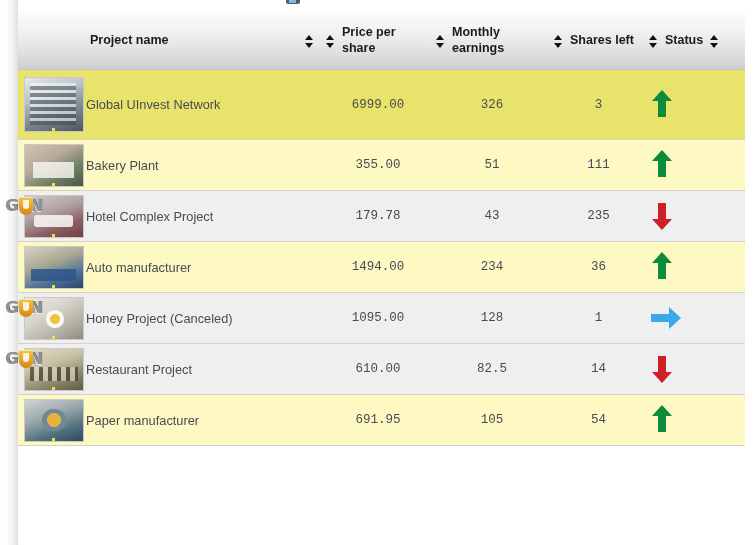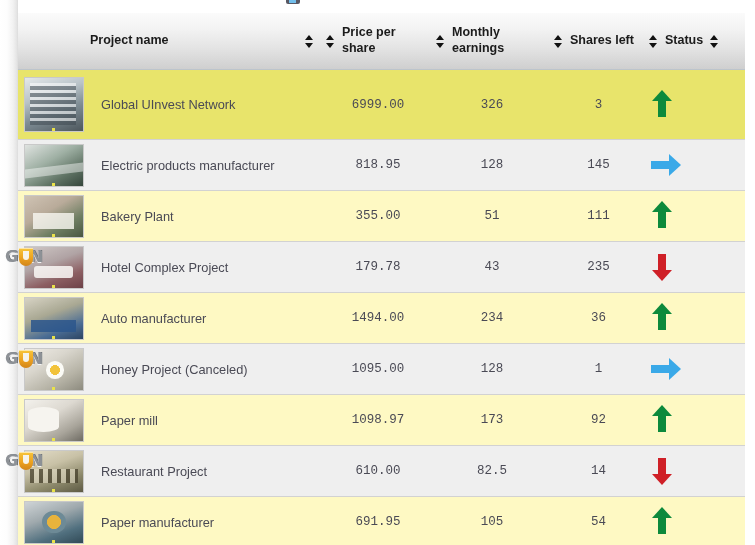--- a/index.html
+++ b/index.html
@@ -110,21 +110,21 @@
     border-bottom: 1px solid #d2d2d2;
     padding: 0;
     font-size: 12.5px;
     color: #4a4a55;
     vertical-align: middle;
   }
 
   .name-cell {
     display: flex;
     align-items: center;
-    gap: 17px;
+    gap: 2px;
     padding-left: 6px;
     position: relative;
   }
 
   
   .thumb {
     flex: 0 0 auto;
     width: 58px;
     height: 41px;
     border: 1px solid #c9c9c9;
@@ -332,39 +332,20 @@
         <td>
           <div class="status-cell">
               <span class="arrow up">
                 <i class="head"></i>
                 <i class="shaft"></i>
               </span>
             </div>
         </td>
       </tr>
 
-      <tr class="r-light">
-        <td>
-          <div class="name-cell">
-            <span class="thumb th-electric"></span>
-            <span class="proj-name">Electric products manufacturer</span>
-          </div>
-        </td>
-        <td class="num cell-pad">818.95</td>
-        <td class="num cell-pad">128</td>
-        <td class="num cell-pad">145</td>
-        <td>
-          <div class="status-cell">
-              <span class="arrow right">
-                <i class="shaft"></i>
-                <i class="head"></i>
-              </span>
-            </div>
-        </td>
-      </tr>
 
       <tr class="r-dark">
         <td>
           <div class="name-cell">
             <span class="thumb th-bakery"></span>
             <span class="proj-name">Bakery Plant</span>
           </div>
         </td>
         <td class="num cell-pad">355.00</td>
         <td class="num cell-pad">51</td>
@@ -440,39 +421,20 @@
         <td>
           <div class="status-cell">
               <span class="arrow right">
                 <i class="shaft"></i>
                 <i class="head"></i>
               </span>
             </div>
         </td>
       </tr>
 
-      <tr class="r-dark">
-        <td>
-          <div class="name-cell">
-            <span class="thumb th-paper"></span>
-            <span class="proj-name">Paper mill</span>
-          </div>
-        </td>
-        <td class="num cell-pad">1098.97</td>
-        <td class="num cell-pad">173</td>
-        <td class="num cell-pad">92</td>
-        <td>
-          <div class="status-cell">
-              <span class="arrow up">
-                <i class="head"></i>
-                <i class="shaft"></i>
-              </span>
-            </div>
-        </td>
-      </tr>
 
       <tr class="r-light">
         <td>
           <div class="name-cell">
             <span class="gun-badge">
               <span class="g-txt">GUN</span>
               <span class="g-u"></span>
             </span>
             <span class="thumb th-rest"></span>
             <span class="proj-name">Restaurant Project</span>

